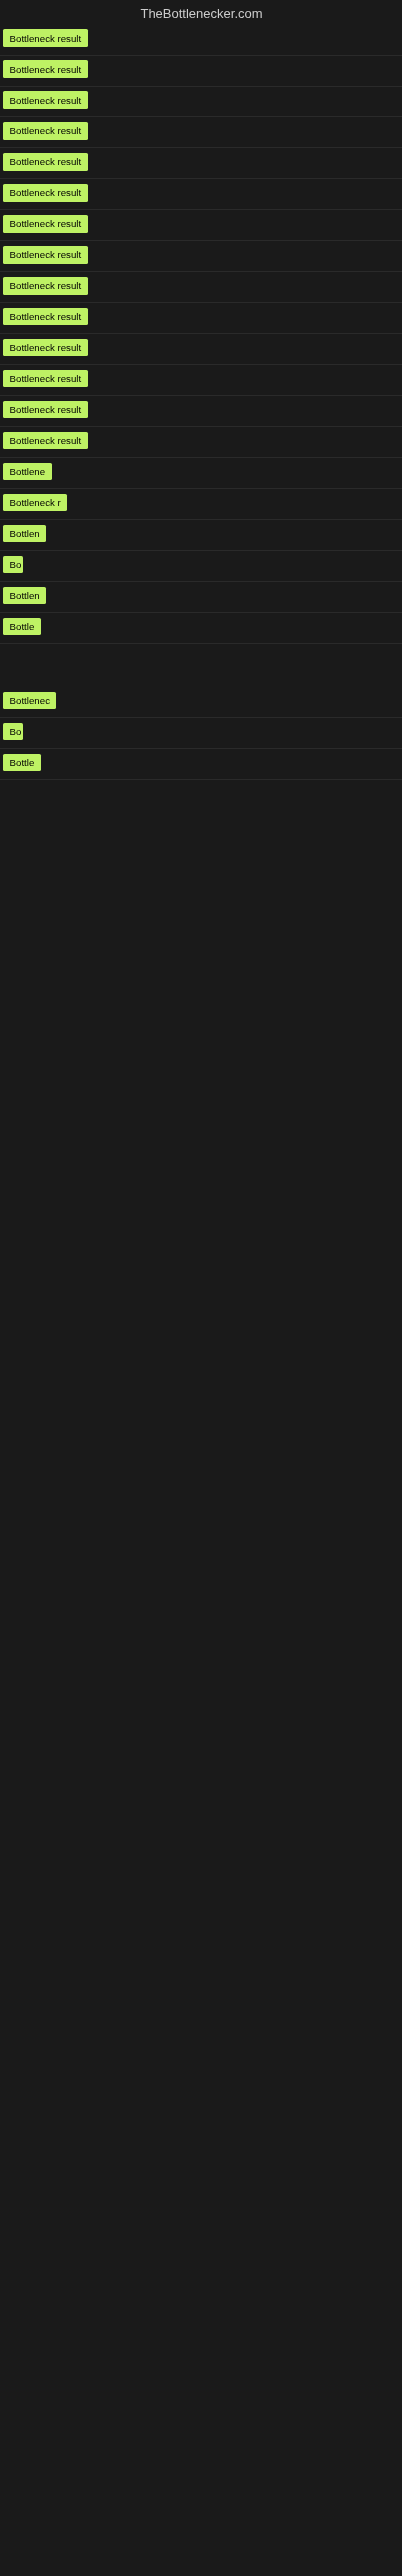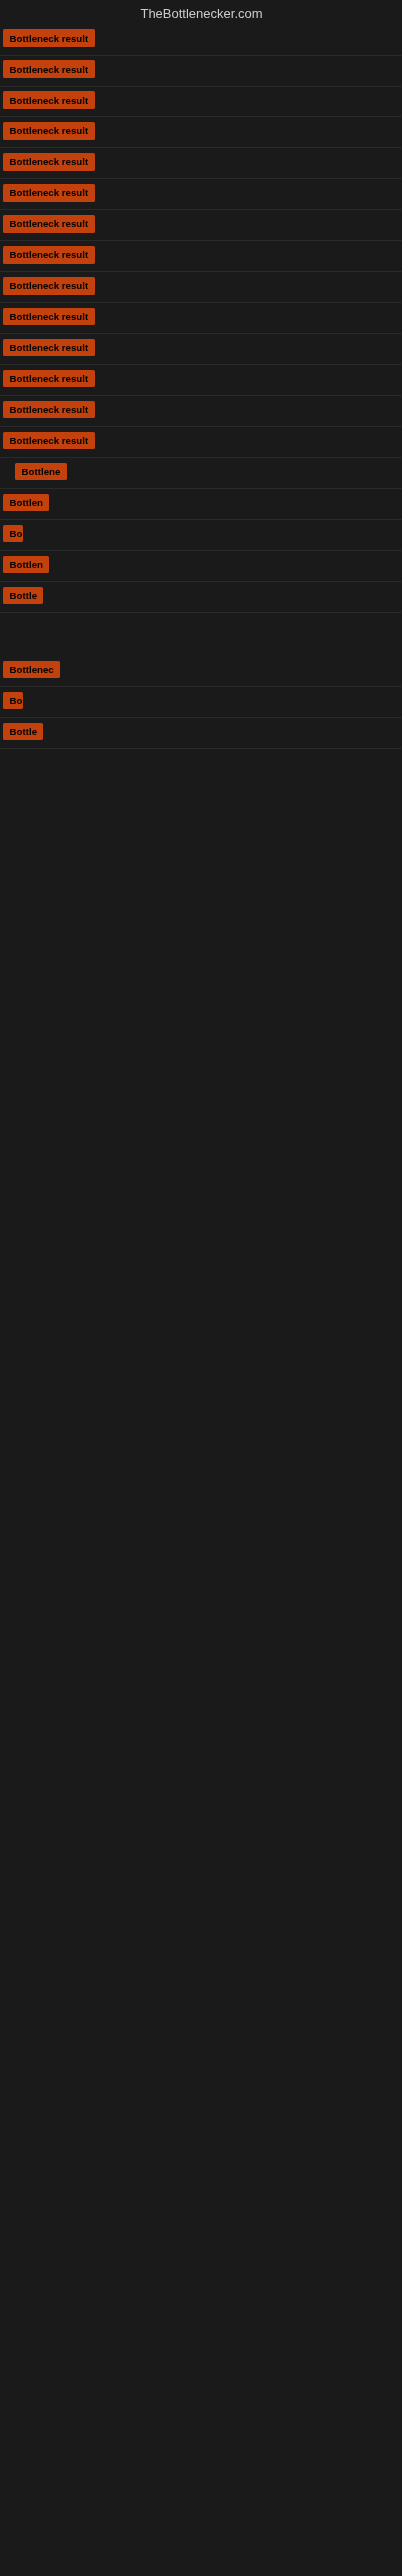--- a/index.html
+++ b/index.html
@@ -19,24 +19,24 @@
     .site-title {
       text-align: center;
       color: #cccccc;
       font-size: 13px;
       padding: 6.4px 0 3.2px 0;
       font-weight: normal;
     }
 
     .bottleneck-badge {
       display: inline-block;
-      background-color: #c2410c;
+      background-color: #bef264;
       color: #000000;
       font-size: 9.7px;
-      font-weight: bold;
+      font-weight: normal;
       padding: 3.2px 6.4px;
       border-radius: 1.6px;
       white-space: nowrap;
       overflow: hidden;
     }
 
     .result-row {
       padding: 4.8px 3.2px;
       border-bottom: 0.8px solid #2a2a2a;
     }
@@ -56,21 +56,22 @@
     <div class="result-row"><span class="bottleneck-badge" style="max-width: 97px;">Bottleneck result</span></div>
     <div class="result-row"><span class="bottleneck-badge" style="max-width: 97px;">Bottleneck result</span></div>
     <div class="result-row"><span class="bottleneck-badge" style="max-width: 97px;">Bottleneck result</span></div>
     <div class="result-row"><span class="bottleneck-badge" style="max-width: 97px;">Bottleneck result</span></div>
     <div class="result-row"><span class="bottleneck-badge" style="max-width: 97px;">Bottleneck result</span></div>
     <div class="result-row"><span class="bottleneck-badge" style="max-width: 97px;">Bottleneck result</span></div>
     <div class="result-row"><span class="bottleneck-badge" style="max-width: 97px;">Bottleneck result</span></div>
     <div class="result-row"><span class="bottleneck-badge" style="max-width: 97px;">Bottleneck result</span></div>
     <div class="result-row"><span class="bottleneck-badge" style="max-width: 97px;">Bottleneck result</span></div>
     <div class="result-row"><span class="bottleneck-badge" style="max-width: 97px;">Bottleneck result</span></div>
-    <div class="result-row"><span class="bottleneck-badge" style="max-width: 56px; margin-left: 12px;">Bottlene</span></div>
+    <div class="result-row"><span class="bottleneck-badge" style="max-width: 56px;">Bottlene</span></div>
+    <div class="result-row"><span class="bottleneck-badge" style="max-width: 68px;">Bottleneck r</span></div>
     <div class="result-row"><span class="bottleneck-badge" style="max-width: 51px;">Bottlen</span></div>
     <div class="result-row"><span class="bottleneck-badge" style="max-width: 20px;">Bo</span></div>
     <div class="result-row"><span class="bottleneck-badge" style="max-width: 51px;">Bottlen</span></div>
     <div class="result-row"><span class="bottleneck-badge" style="max-width: 40px;">Bottle</span></div>
     <div class="result-row"><span class="bottleneck-badge" style="max-width: 60px; margin-top: 43px;">Bottlenec</span></div>
     <div class="result-row"><span class="bottleneck-badge" style="max-width: 20px;">Bo</span></div>
     <div class="result-row"><span class="bottleneck-badge" style="max-width: 40px;">Bottle</span></div>
   </div>
 
 

